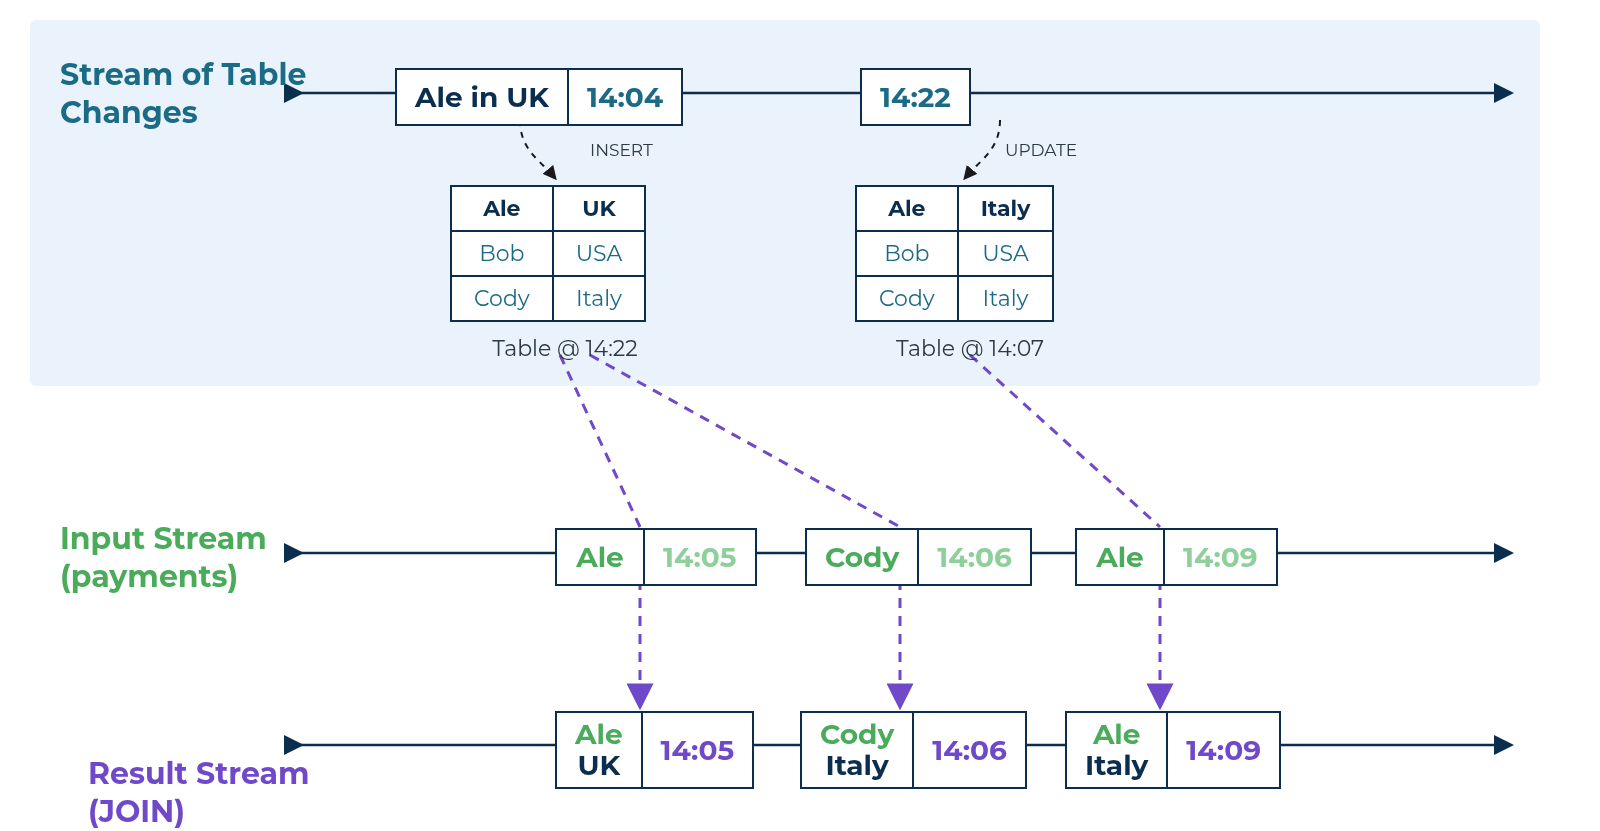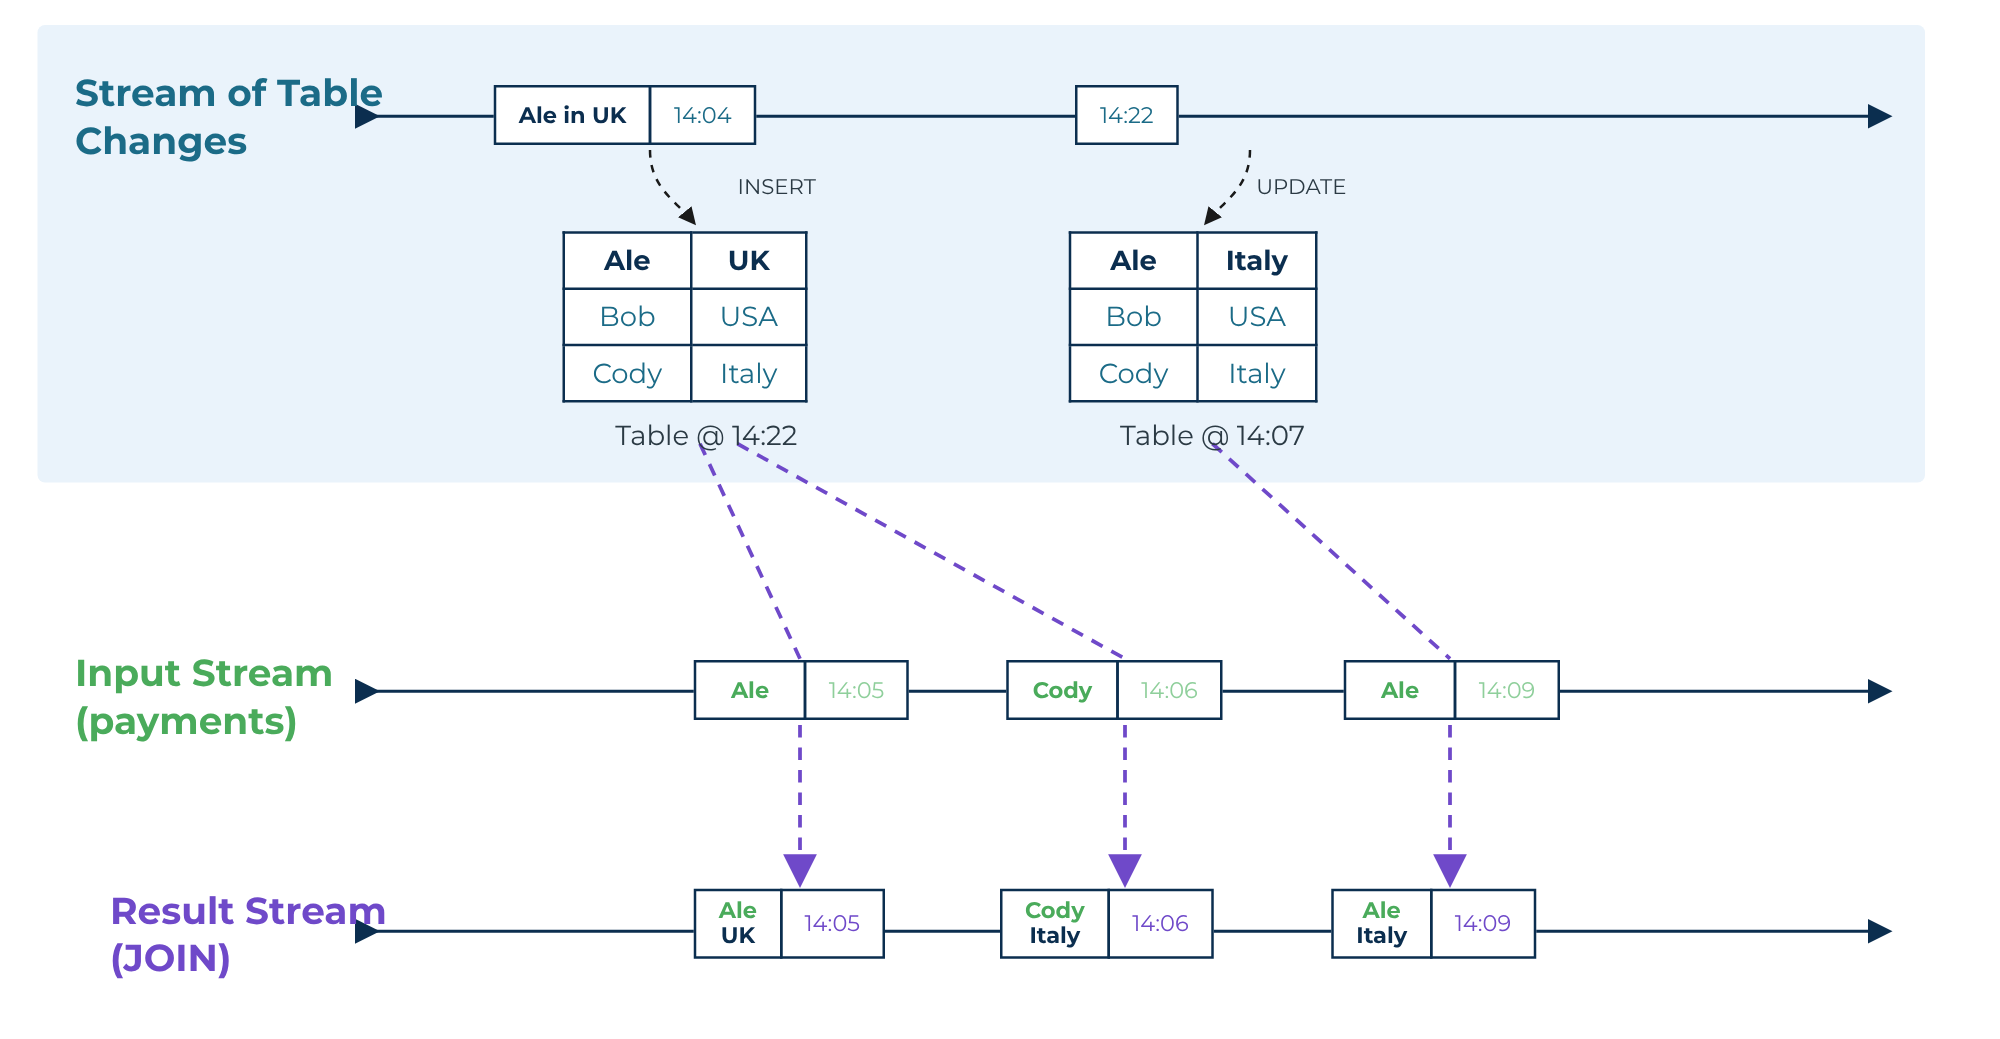--- a/index.html
+++ b/index.html
@@ -33,43 +33,43 @@
   svg.arrows { position: absolute; left:0; top:0; width:1600px; height:831px; pointer-events:none; }
 
   .label-big {
     position: absolute;
     font-weight: 700;
     font-size: 30px;
     line-height: 1.25;
   }
   .teal { color: var(--teal); }
   .green { color: var(--green); }
-  .purple { color: var(--purple); }
+  .purple { color: var(--purple); margin-top: 45px; }
   .navy { color: var(--navy); }
   .opaque-green { color: #8fcf9b; }
 
   
   .event {
     position: absolute;
     display: inline-flex;
     background: #ffffff;
   }
   .event .cell {
     border: 2px solid var(--cell-border);
     padding: 10px 18px;
-    font-size: 18px;
+    font-size: 28px;
     font-weight: 700;
     display: flex;
     align-items: center;
     justify-content: center;
     min-height: 48px;
   }
   .event .cell + .cell { margin-left: -2px; }
   .event .time {
-    font-weight: 400;
+    font-weight: 700;
     color: var(--teal);
     min-width: 80px;
   }
 
   
   .tbl {
     position: absolute;
     border-collapse: collapse;
     background: #ffffff;
   }

